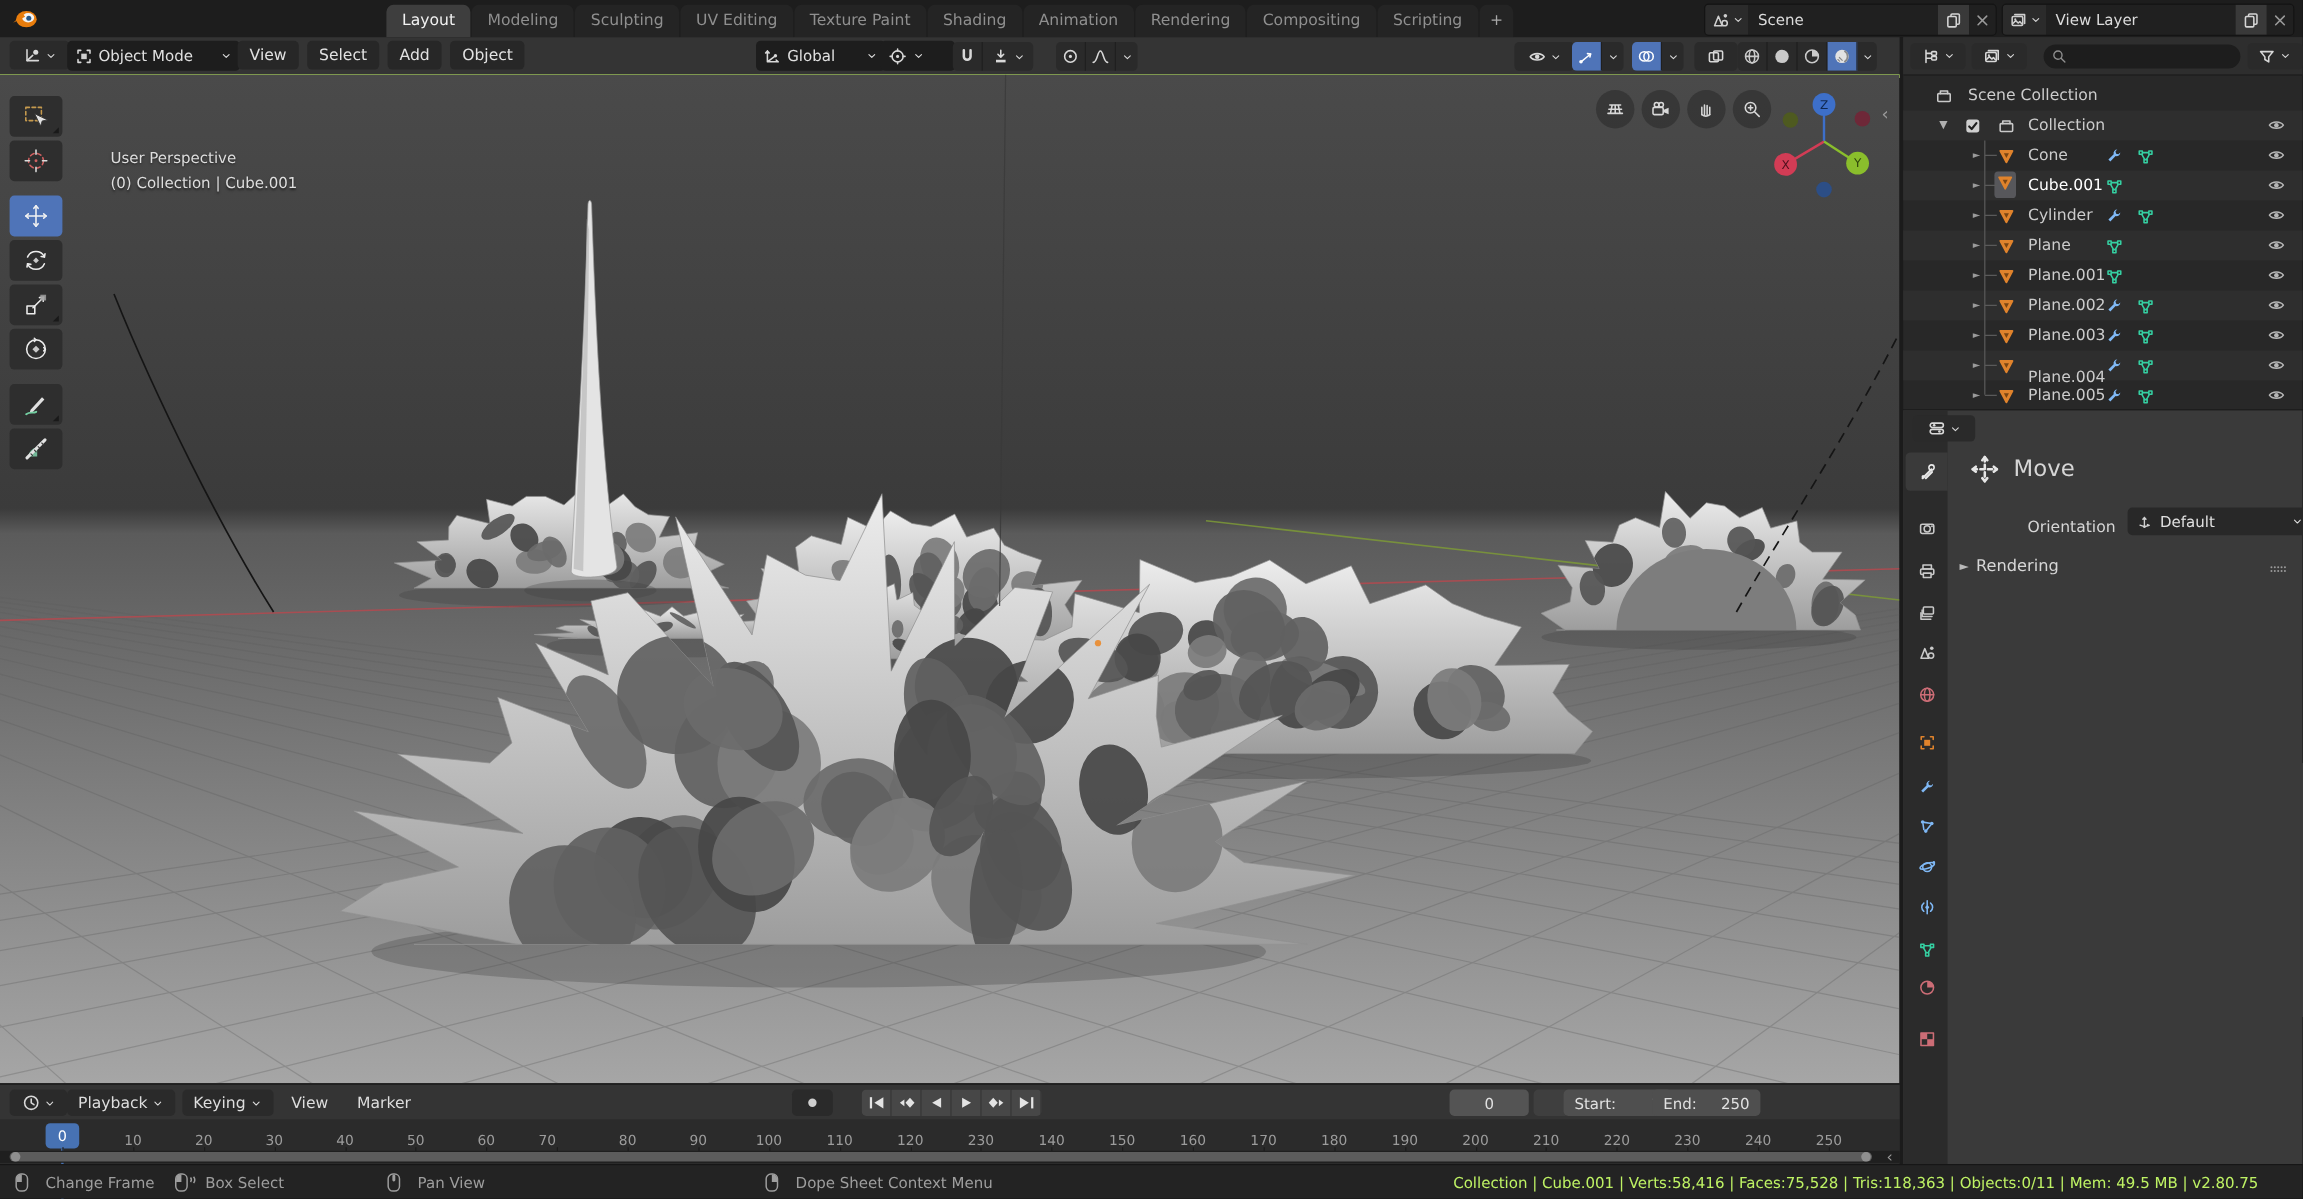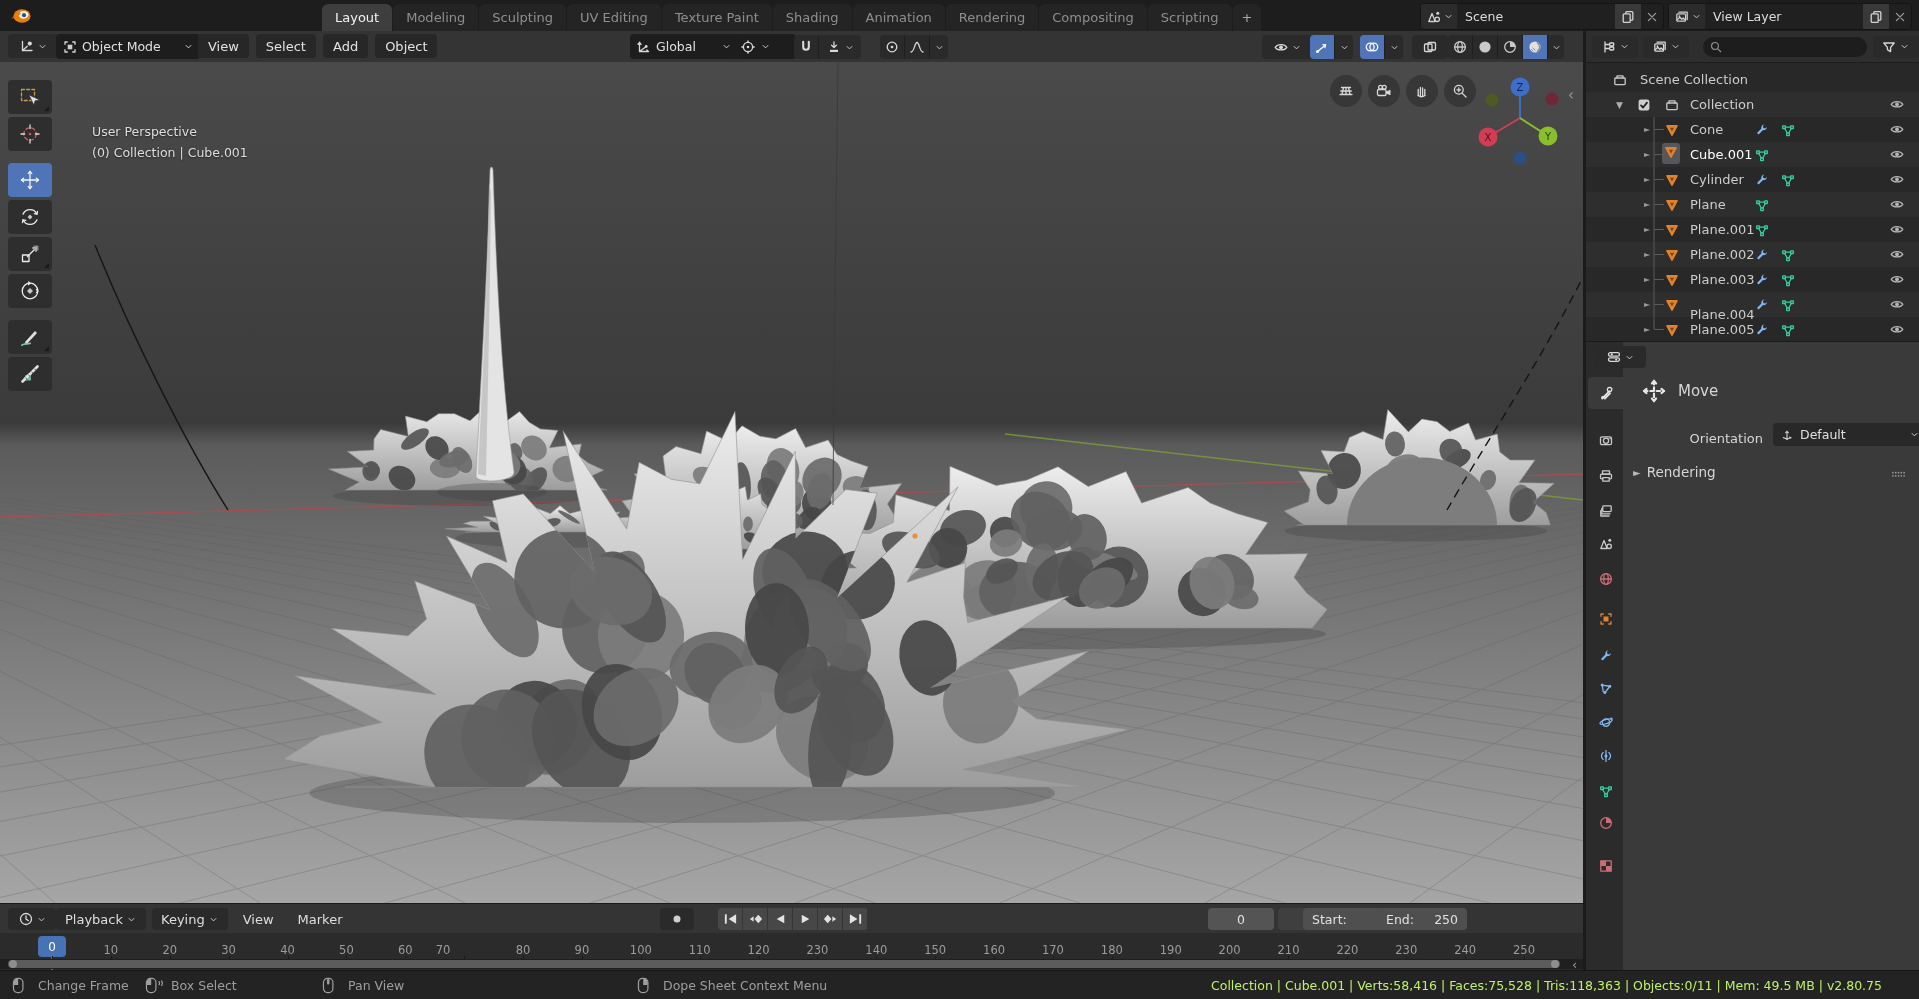--- a/index.html
+++ b/index.html
@@ -1256,21 +1256,21 @@
       </div>
     <div class="abs row" style="left:55px;top:36px;gap:11px;">
       <span class="icon">
           <span class="icon" style="color: rgb(230, 230, 230);">
             <svg width="26" height="26" viewBox="0 0 16 16" fill="none" stroke="currentColor" stroke-width="1.3" stroke-linecap="round" stroke-linejoin="round">
               <path d="M8 1.8 V14.2 M1.8 8 H14.2" stroke-dasharray="2.2 1.7"></path>
               <path d="M8 1.8 L6.7 3.4 M8 1.8 L9.3 3.4 M8 14.2 L6.7 12.6 M8 14.2 L9.3 12.6 M1.8 8 L3.4 6.7 M1.8 8 L3.4 9.3 M14.2 8 L12.6 6.7 M14.2 8 L12.6 9.3"></path>
             </svg>
           </span>
         </span>
-      <span class="plabel" style="font-size:15px">Move</span>
+      <span class="plabel" style="font-size:19px">Move</span>
     </div>
     <div class="abs" style="left:102px;top:86px;width:75px;text-align:right;">
       <span class="plabel">Orientation</span>
     </div>
     <div class="abs pfield" style="left:187px;top:81px;width:140px;height:23px;padding:0 7px;gap:6px;">
       <span class="icon">
           <span class="icon" style="color: rgb(207, 207, 207);">
             <svg width="14" height="14" viewBox="0 0 16 16" fill="none" stroke="currentColor" stroke-width="1.3" stroke-linecap="round" stroke-linejoin="round">
               <path d="M8 12.5 V3.8 M8 3.8 L6.5 5.4 M8 3.8 L9.5 5.4 M8 12.5 L12.6 11.2 M12.6 11.2 L10.9 10.4 M8 12.5 L3.8 11"></path>
               <circle cx="8" cy="12.5" r="1.2" fill="currentColor" stroke="none"></circle>
@@ -1408,21 +1408,21 @@
         <div class="tick-num" style="left:169.76px;">20</div>
         <div style="position:absolute;left:169.76px;top:23px;width:1px;height:5px;background:#1c1c1c;"></div>
         <div class="tick-num" style="left:228.64px;">30</div>
         <div style="position:absolute;left:228.64px;top:23px;width:1px;height:5px;background:#1c1c1c;"></div>
         <div class="tick-num" style="left:287.52px;">40</div>
         <div style="position:absolute;left:287.52px;top:23px;width:1px;height:5px;background:#1c1c1c;"></div>
         <div class="tick-num" style="left:346.4px;">50</div>
         <div style="position:absolute;left:346.4px;top:23px;width:1px;height:5px;background:#1c1c1c;"></div>
         <div class="tick-num" style="left:405.28px;">60</div>
         <div style="position:absolute;left:405.28px;top:23px;width:1px;height:5px;background:#1c1c1c;"></div>
-        <div class="tick-num" style="left:443px;">70</div>
+        <div class="tick-num" style="left:456px;">70</div>
         <div style="position:absolute;left:464.15999999999997px;top:23px;width:1px;height:5px;background:#1c1c1c;"></div>
         <div class="tick-num" style="left:523.04px;">80</div>
         <div style="position:absolute;left:523.04px;top:23px;width:1px;height:5px;background:#1c1c1c;"></div>
         <div class="tick-num" style="left:581.92px;">90</div>
         <div style="position:absolute;left:581.92px;top:23px;width:1px;height:5px;background:#1c1c1c;"></div>
         <div class="tick-num" style="left:640.8px;">100</div>
         <div style="position:absolute;left:640.8px;top:23px;width:1px;height:5px;background:#1c1c1c;"></div>
         <div class="tick-num" style="left:699.68px;">110</div>
         <div style="position:absolute;left:699.68px;top:23px;width:1px;height:5px;background:#1c1c1c;"></div>
         <div class="tick-num" style="left:758.56px;">120</div>

